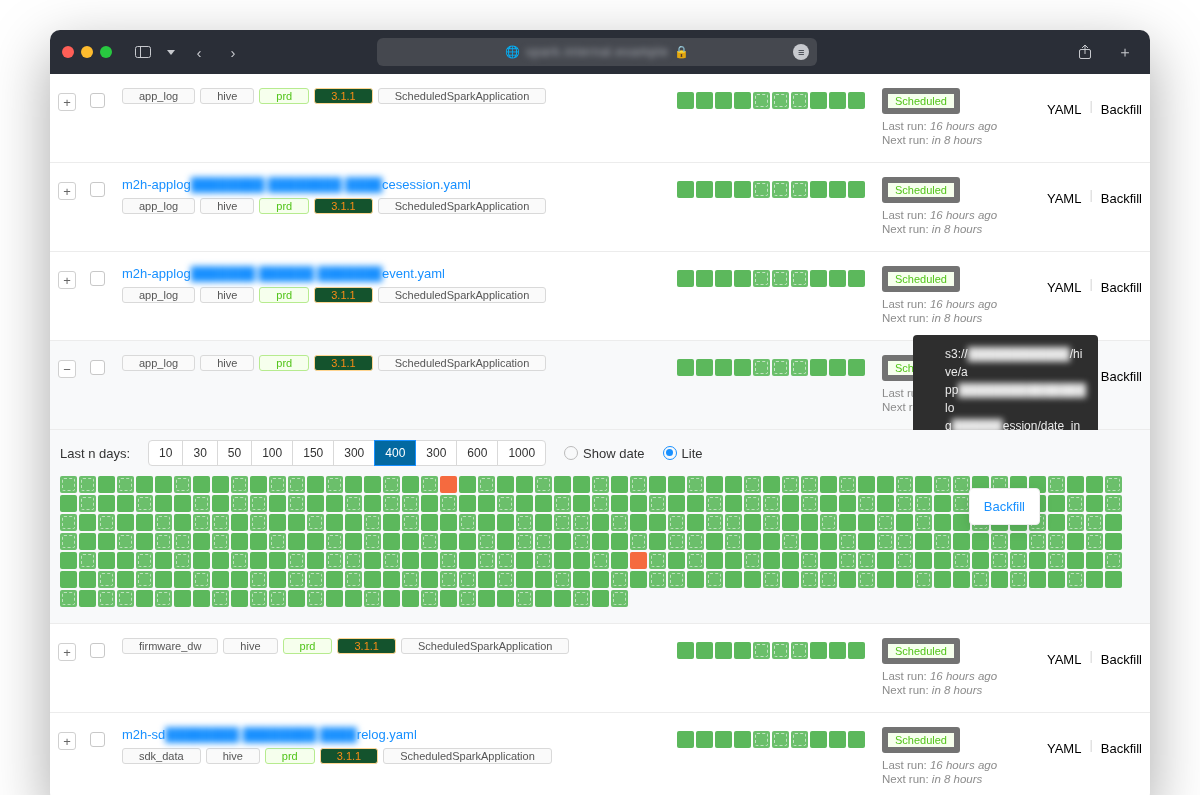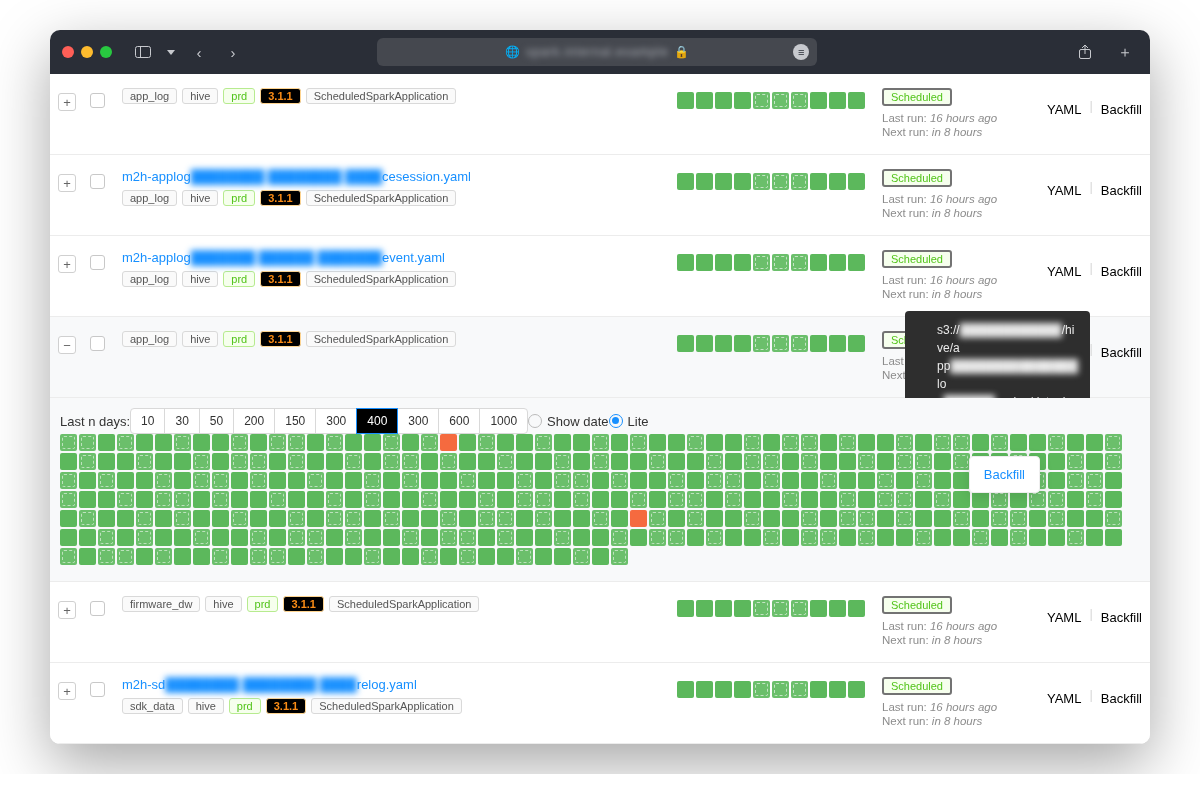--- a/index.html
+++ b/index.html
@@ -64,56 +64,56 @@
   display:flex; align-items:center; justify-content:center; font-size:13px; color:#666; cursor:pointer;
   background:#fff;
 }
 .checkcol { width:22px; padding-top:5px; }
 .checkbox { width:15px; height:15px; border:1px solid #c8c8c8; border-radius:3px; background:#fff; }
 .maincol { flex:1; min-width:0; }
 .fname { color:#1890ff; font-size:13px; margin-bottom:6px; }
 .fname .blur { filter: blur(3px); }
 .tags { display:flex; gap:5px; flex-wrap:wrap; }
 .tag {
-  border:1px solid #d9d9d9; border-radius:3px; padding:1px 7px; font-size:11px; color:#555; background:#fafafa;
+  border:1px solid #d9d9d9; border-radius:3px; padding:1px 16px; font-size:11px; color:#555; background:#fafafa;
 }
 .tag.green { border-color:#b7eb8f; color:#52c41a; background:#f6ffed; }
-.tag.orange { border-color:#ffd591; color:#fa8c16; background:#000000;font-weight:bold; }
+.tag.orange { border-color:#ffd591; color:#fa8c16; background:#14532d; }
 
 .gridcol { flex:0 0 195px; display:flex; flex-wrap:wrap; gap:2px; align-content:flex-start; padding-top:4px; }
 .cell {
   width:17px; height:17px; background:#5cb85c; border-radius:2px;
 }
 .cell.wavy { background:#6bbf6b; position:relative; }
 .cell.wavy::after {
   content:""; position:absolute; inset:2px; border:1px dashed rgba(255,255,255,0.6); border-radius:2px;
 }
 .statuscol { flex:0 0 155px; font-size:11.5px; color:#8c8c8c; padding-top:0; }
 .badge {
-  display:inline-block; border:2px solid #737373; color:#52c41a; background:#f6ffed;
+  display:inline-block; border:6px solid #737373; color:#52c41a; background:#f6ffed;
   border-radius:3px; padding:1px 7px; font-size:11px; margin-bottom:6px;
 }
 .statuscol .line { margin-bottom:2px; }
 .statuscol em { }
 .actionscol { flex:0 0 90px; display:flex; gap:8px; align-items:center; padding-top:6px; font-size:13px; }
 .link { color:#000000; cursor:pointer;margin-top:8px; }
 .divider { color:#d9d9d9; }
 
 .expandpanel {
   background:#f8f9fa; padding:10px 10px 16px 10px; border-bottom:1px solid #ececec; position:relative;
 }
-.controls { display:flex; align-items:center; gap:0; font-size:13px; }
+.controls { display:flex; align-items:center; gap:18px; font-size:13px; margin-bottom:10px; }
 .daybtns { display:flex; }
 .daybtn {
   border:1px solid #d9d9d9; padding:5px 10px; font-size:12px; background:#fff; cursor:pointer;
   margin-left:-1px; color:#333;
 }
 .daybtn:first-child{ border-radius:4px 0 0 4px; margin-left:0;}
 .daybtn:last-child{ border-radius:0 4px 4px 0;}
-.daybtn.active { background:#000000; color:#fff; border-color:#1890ff; z-index:1; position:relative; }
+.daybtn.active { background:#0369a1; color:#fff; border-color:#1890ff; z-index:1; position:relative; }
 .radio { display:flex; align-items:flex-start; gap:5px; }
 .rcircle { width:14px;height:14px;border:1px solid #bbb;border-radius:50%;display:flex;align-items:center;justify-content:center;}
 .rcircle.on{ border-color:#1890ff;}
 .rcircle.on::after{content:"";width:7px;height:7px;border-radius:50%;background:#1890ff;}
 
 .biggrid { display:flex; flex-wrap:wrap; gap:2px; }
 .bcell {
   width:17px; height:17px; border-radius:2px; background:#5cb85c;
 }
 .bcell.wavy { background:#6bbf6b; position:relative; }
@@ -332,35 +332,35 @@
     <div class="statuscol">
       <div><span class="badge">Scheduled</span></div>
       <div class="line"><span>Last run: </span><em>16 hours ago</em></div>
       <div class="line"><span>Next run: </span><em>in 8 hours</em></div>
     </div>
     <div class="actionscol">
       <span class="link">YAML</span>
       <span class="divider">|</span>
       <span class="link">Backfill</span>
     </div>
-    <div class="tooltip" style="top:-6px; right:60px;padding-left:32px;">
+    <div class="tooltip" style="top:-6px; right:52px;padding-left:32px;">
        <div><span>s3://</span><span class="blur">████████████</span><span>/hive/a</span></div>
        <div><span>pp</span><span class="blur">███████████████</span><span>lo</span></div>
        <div><span>g</span><span class="blur">██████</span><span>ession/date_index=20201</span></div>
        <div>205/</div>
     </div>
   </div>
   <div class="expandpanel">
     <div class="controls">
       <span>Last n days:</span>
       <div class="daybtns">
               <div class="daybtn">10</div>
               <div class="daybtn">30</div>
               <div class="daybtn">50</div>
-              <div class="daybtn">200</div>
+              <div class="daybtn">100</div>
               <div class="daybtn">150</div>
               <div class="daybtn">300</div>
               <div class="daybtn active">400</div>
               <div class="daybtn">300</div>
               <div class="daybtn">600</div>
               <div class="daybtn">1000</div>
             </div>
       <div class="radio">
               <div class="rcircle"></div>
               <span>Show date</span>

